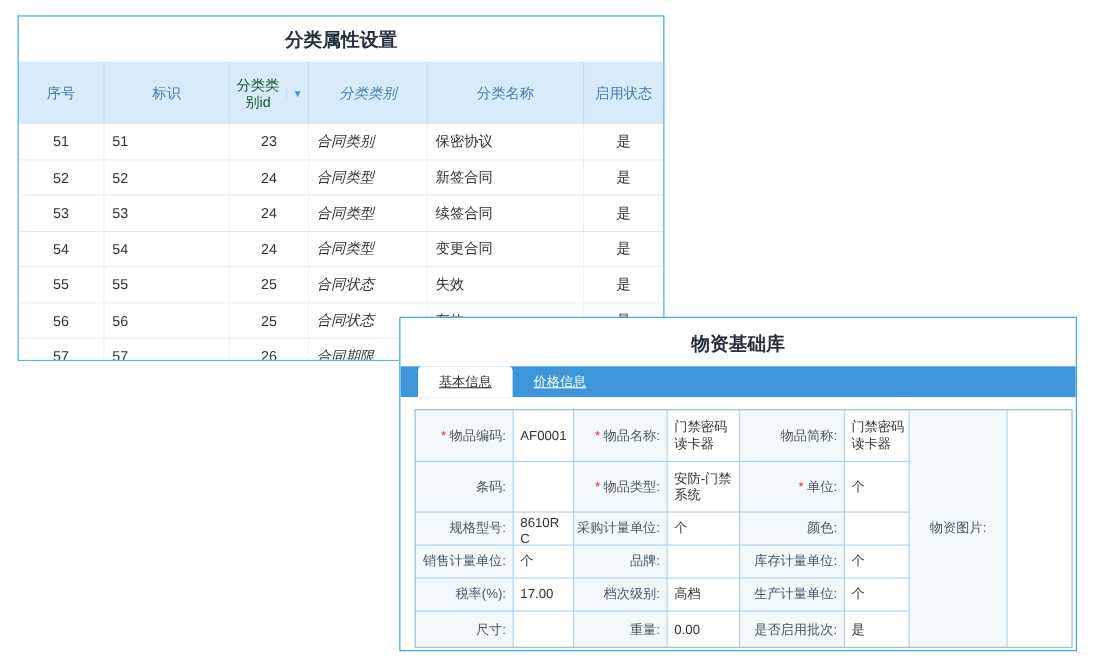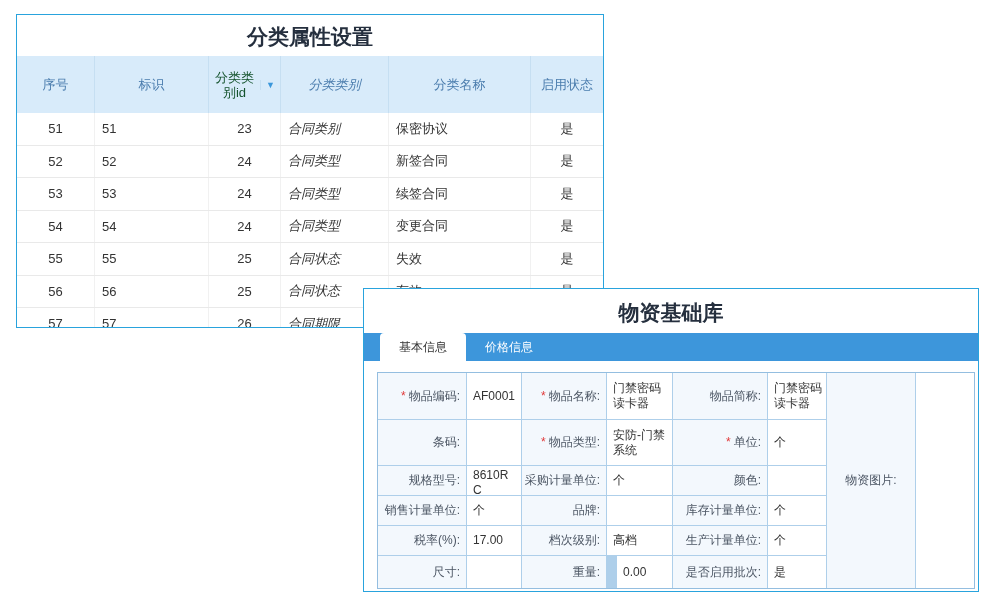--- a/index.html
+++ b/index.html
@@ -2,21 +2,21 @@
 <html><head>
 <meta charset="utf-8">
 <style>
   * { margin:0; padding:0; box-sizing:border-box; }
   html,body { width:1000px; height:600px; background:#ffffff; overflow:hidden;
               font-family:"Liberation Sans","DejaVu Sans",sans-serif; }
   .window { position:absolute; background:#fff; border:1px solid #29A3DD; }
   #category-window { left:16px; top:14px; width:588px; height:314px; overflow:hidden; }
   #material-window { left:363px; top:288px; width:616px; height:304px; overflow:hidden; z-index:5; }
 
-  .panel-title { text-align:center; font-weight:bold; font-size:21px; color:#252f3e; }
+  .panel-title { text-align:center; font-weight:bold; font-size:17px; color:#252f3e; }
   #category-window .panel-title { height:41px; line-height:44px; }
   #material-window .panel-title { height:44px; line-height:48px; }
 
   
   .t1-header { display:flex; background:#D8EBFA; height:57px; }
   .t1-header .th { display:flex; align-items:center; justify-content:center;
         color:#4A7CAD; font-size:13px; text-align:center;
         border-right:1px solid #C6DFF2; }
   .t1-header .th:last-child { border-right:none; }
   .th-sorted { display:flex; align-items:stretch; justify-content:flex-start !important; padding:0; }
@@ -28,21 +28,21 @@
   .t1-body .td { display:flex; align-items:center; font-size:13px; color:#333;
         border-right:1px solid #F1F1F1; overflow:hidden; }
   .t1-body .td:last-child { border-right:none; }
   .c0 { width:78px; } .c1 { width:114px; } .c2 { width:72px; }
   .c3 { width:108px;font-style:italic; } .c4 { width:142px; } .c5 { width:72px; }
   .cell-center { justify-content:center; }
   .cell-left { justify-content:flex-start; padding-left:7px; }
 
   
   .tabbar { height:28px; background:#3D96DB; display:flex; align-items:stretch; padding-left:16px; }
-  .tab { font-size:12px; display:flex; align-items:center; padding:0 19px; cursor:default; }
+  .tab { font-size:12px; display:flex; align-items:center; padding:0 19px; cursor:default;text-decoration:underline; }
   .tab.active { background:#fff; color:#333; border-radius:4px 4px 0 0; }
   .tab.inactive { color:#ffffff; }
 
   .form-grid { margin:11px 0 0 13px; display:grid;
         grid-template-columns:88px 54px 84px 65px 94px 58px 88px 58px;
         grid-template-rows:46px 45px 29px 29px 29px 32px;
         gap:1px; background:#AECFEA; border:1px solid #94BEE0; width:598px; }
   .fcell { font-size:12px; display:flex; align-items:center; overflow:hidden; }
   .flabel { background:#F3F8FD; color:#4b5563; justify-content:flex-end;
         padding-right:6px; text-align:right; line-height:15px; }
@@ -198,21 +198,21 @@
         <span>生产计量单位:</span>
       </div>
       <div class="fcell fvalue" style="grid-area: 5 / 6;">个</div>
       <div class="fcell flabel" style="grid-area: 6 / 1;">
         <span>尺寸:</span>
       </div>
       <div class="fcell fvalue" style="grid-area: 6 / 2;"></div>
       <div class="fcell flabel" style="grid-area: 6 / 3;">
         <span>重量:</span>
       </div>
-      <div class="fcell fvalue" style="grid-area: 6 / 4; margin-left: 10px;">0.00</div>
+      <div class="fcell fvalue" style="grid-area: 6 / 4;">0.00</div>
       <div class="fcell flabel" style="grid-area: 6 / 5;">
         <span>是否启用批次:</span>
       </div>
       <div class="fcell fvalue" style="grid-area: 6 / 6;">是</div>
       <div class="fcell flabel img-label" style="grid-area: 1 / 7 / span 6;">物资图片:</div>
       <div class="fcell fvalue" style="grid-area: 1 / 8 / span 6;"></div>
     </div>
 </div>
 
 </body></html>

